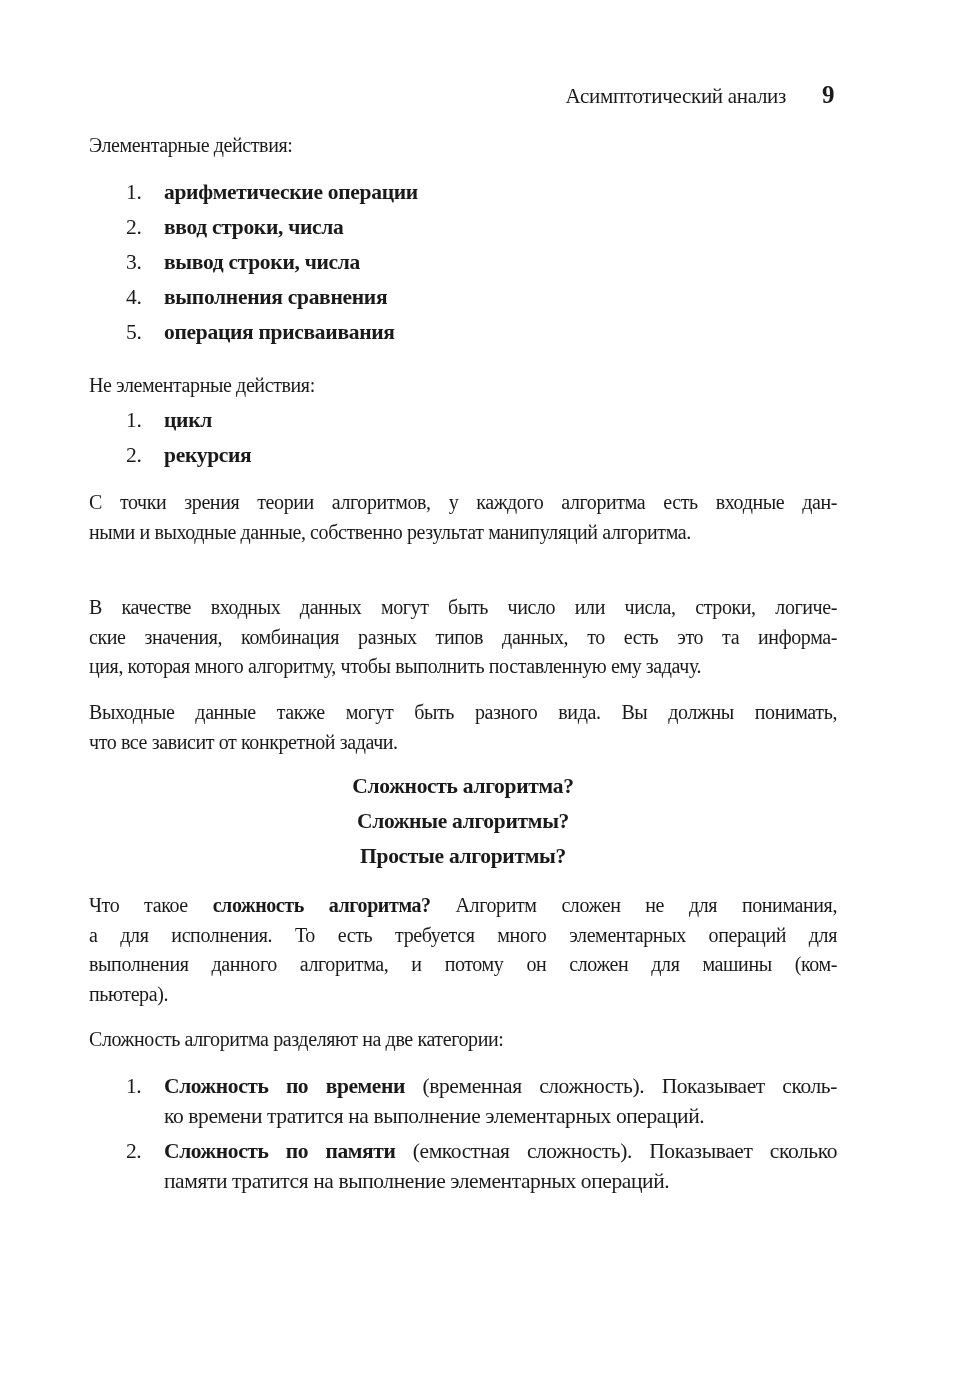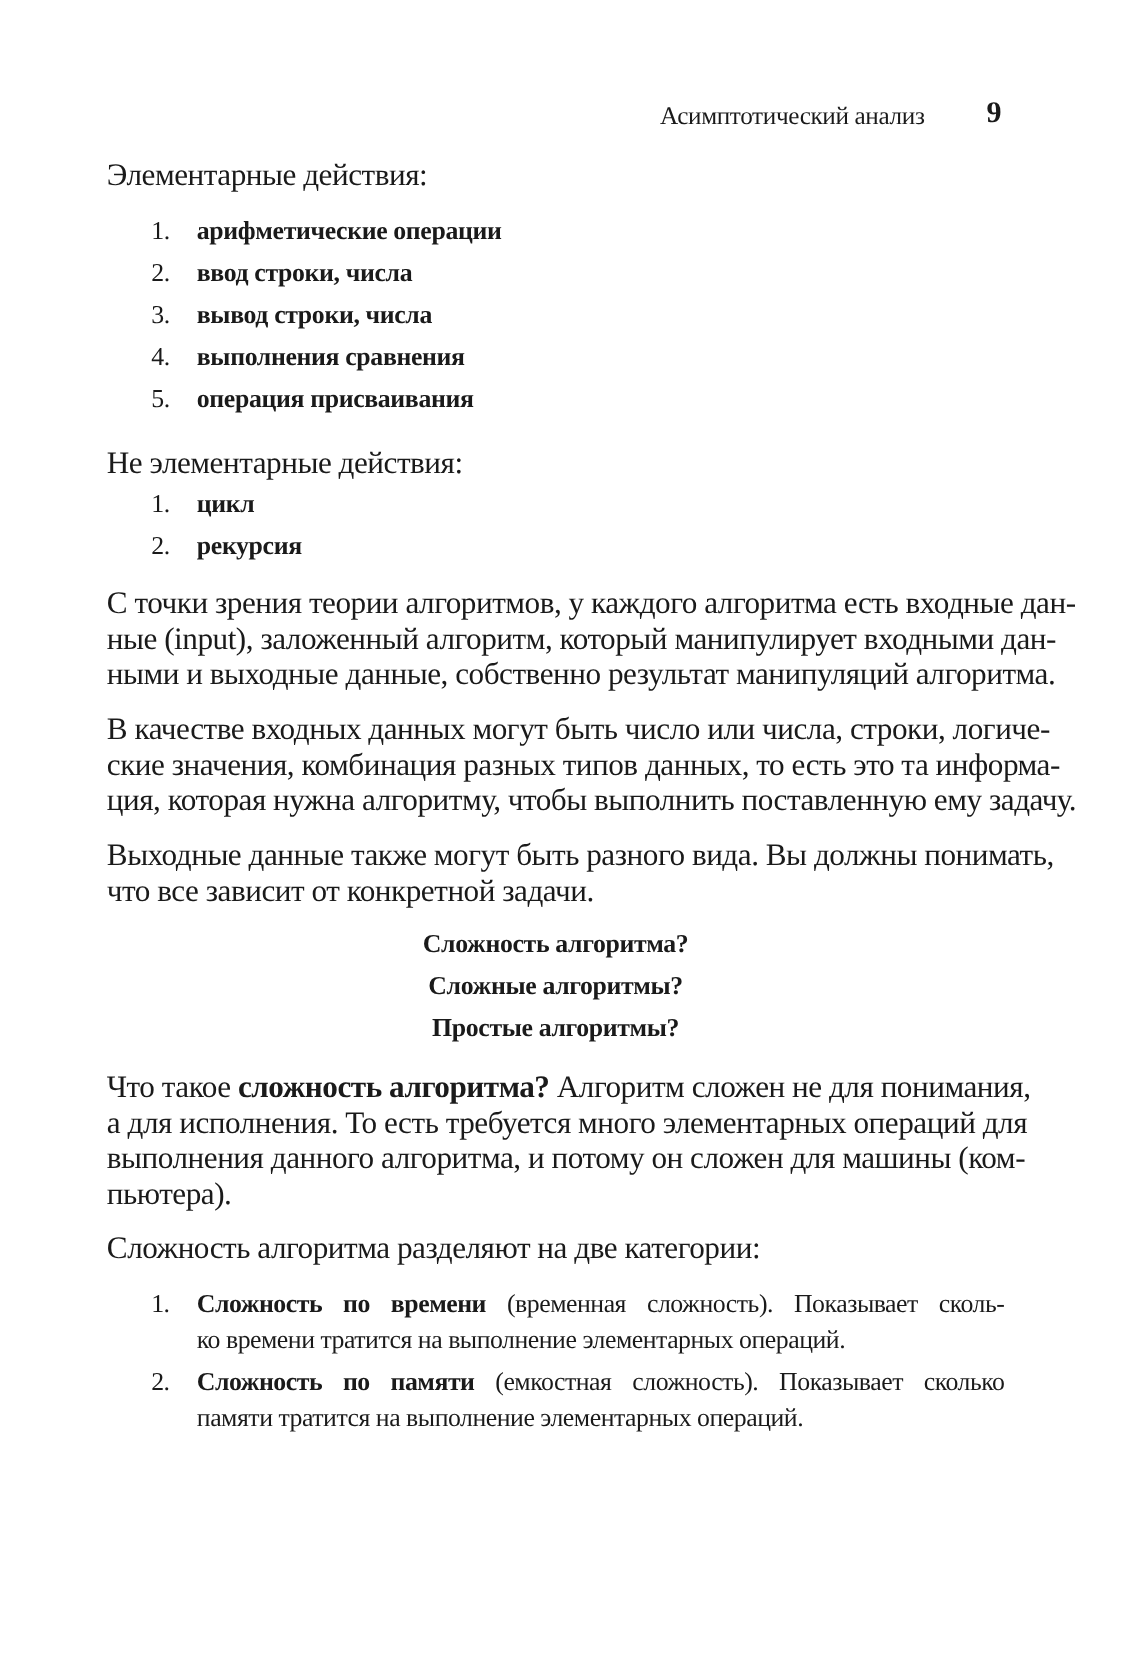--- a/index.html
+++ b/index.html
@@ -1,21 +1,21 @@
 <!DOCTYPE html>
 <html><head>
   <meta charset="utf-8">
   <style>
     html, body { margin: 0; padding: 0; background: #ffffff; }
     body { width: 957px; height: 1388px; position: relative; overflow: hidden;
            font-family: "Liberation Serif", "DejaVu Serif", serif; color: #1a1a1a; }
     .page { position: absolute; left: 0; top: 0; width: 957px; height: 1388px; }
-    .header-title { position: absolute; top: 84px; left: 550px; width: 236px; font-size: 21px; text-align: left; letter-spacing: -0.3px; }
+    .header-title { position: absolute; top: 84px; left: 550px; width: 236px; font-size: 21px; text-align: right; letter-spacing: -0.3px; }
     .header-page { position: absolute; top: 81px; left: 822px; font-size: 25px; font-weight: bold; }
-    .para { position: absolute; left: 89px; width: 748px; font-size: 26px; line-height: 29.5px; letter-spacing: -0.4px; }
+    .para { position: absolute; left: 89px; width: 748px; font-size: 20px; line-height: 29.5px; letter-spacing: -0.4px; }
     .line { display: block; white-space: nowrap; }
     .jline { display: block; text-align: justify; text-align-last: justify; white-space: nowrap; }
     .li { position: absolute; left: 126px; font-size: 21.5px; line-height: 29.5px; letter-spacing: -0.3px; }
     .li .num { position: absolute; left: 0; width: 30px; }
     .li .txt { position: absolute; left: 38px; white-space: nowrap; font-weight: bold; }
     .li2 { position: absolute; left: 126px; width: 711px; font-size: 21.5px; line-height: 29.5px; letter-spacing: -0.4px; }
     .li2 .num { position: absolute; left: 0; top: 0; }
     .li2 .body { position: absolute; left: 38px; width: 673px; }
     .center { position: absolute; left: 89px; width: 748px; text-align: center; font-size: 21.5px; font-weight: bold; letter-spacing: -0.3px; }
     b { font-weight: bold; }
@@ -57,28 +57,27 @@
     <span class="num">1.</span>
     <span class="txt">цикл</span>
   </div>
   <div class="li" style="top:441px;">
     <span class="num">2.</span>
     <span class="txt">рекурсия</span>
   </div>
 
   <div class="para" style="top:488px;">
     <span class="jline">С точки зрения теории алгоритмов, у каждого алгоритма есть входные дан-</span>
-    <span class="jline">ные (input), заложенный алгоритм, который манипулирует входными дан-</span>
     <span class="line">ными и выходные данные, собственно результат манипуляций алгоритма.</span>
   </div>
 
   <div class="para" style="top:593px;">
     <span class="jline">В качестве входных данных могут быть число или числа, строки, логиче-</span>
     <span class="jline">ские значения, комбинация разных типов данных, то есть это та информа-</span>
-    <span class="line">ция, которая нужна алгоритму, чтобы выполнить поставленную ему задачу.</span>
+    <span class="line">ция, которая много алгоритму, чтобы выполнить поставленную ему задачу.</span>
   </div>
 
   <div class="para" style="top:698px;">
     <span class="jline">Выходные данные также могут быть разного вида. Вы должны понимать,</span>
     <span class="line">что все зависит от конкретной задачи.</span>
   </div>
 
   <div class="center" style="top:774px;">Сложность алгоритма?</div>
   <div class="center" style="top:809px;">Сложные алгоритмы?</div>
   <div class="center" style="top:844px;text-align:center;">Простые алгоритмы?</div>

